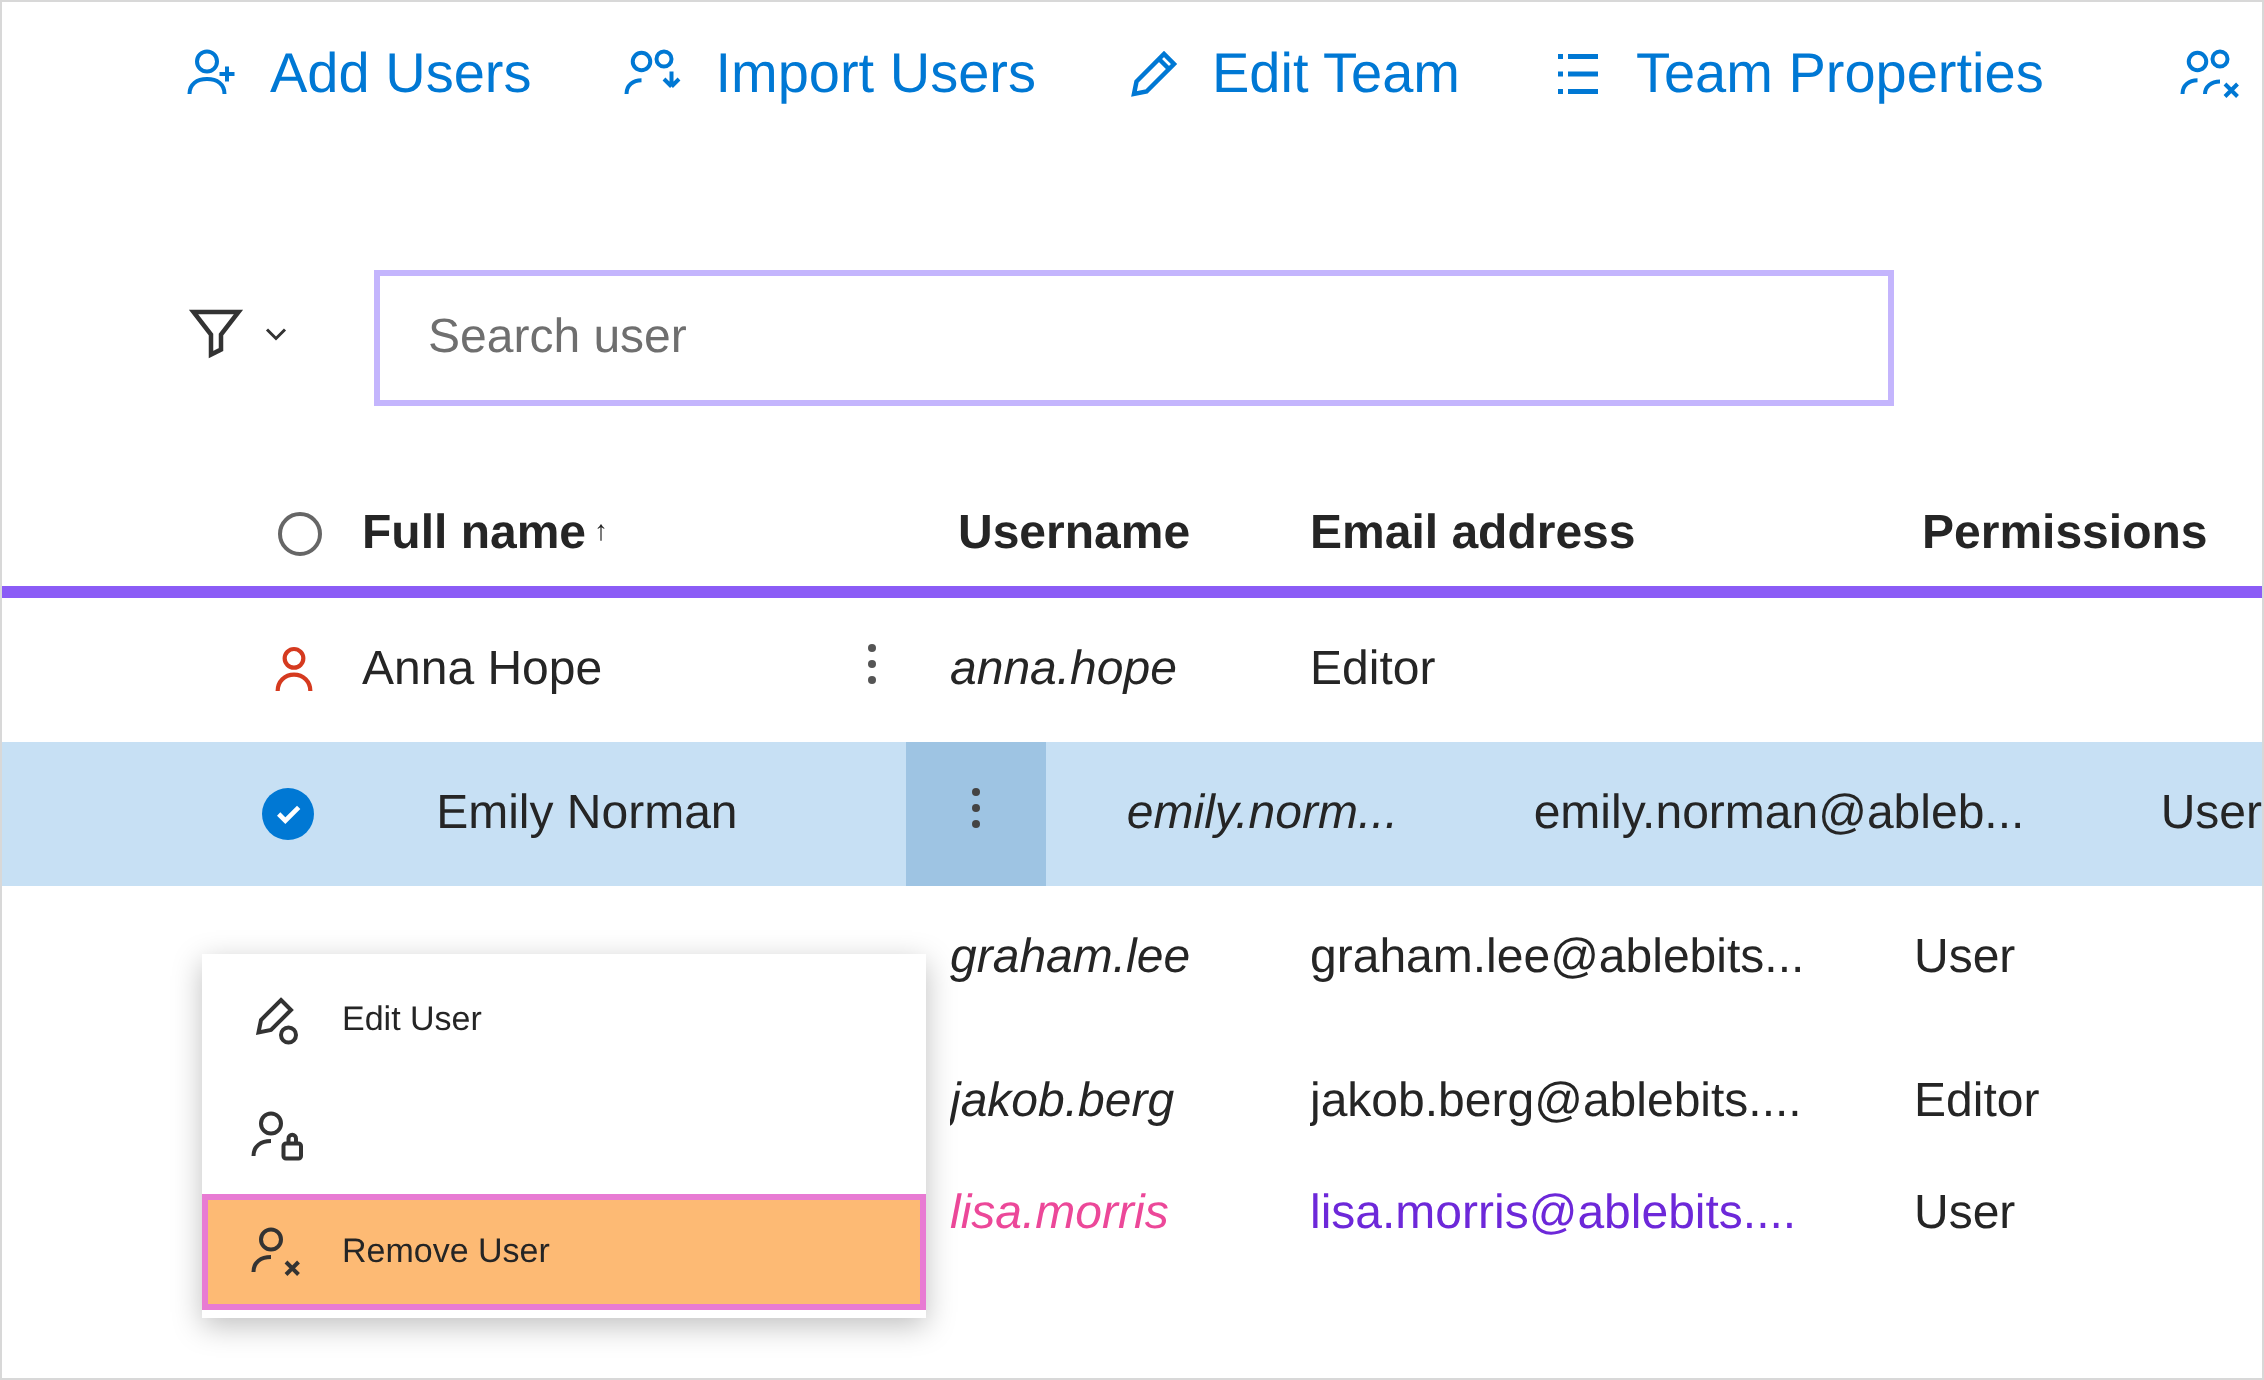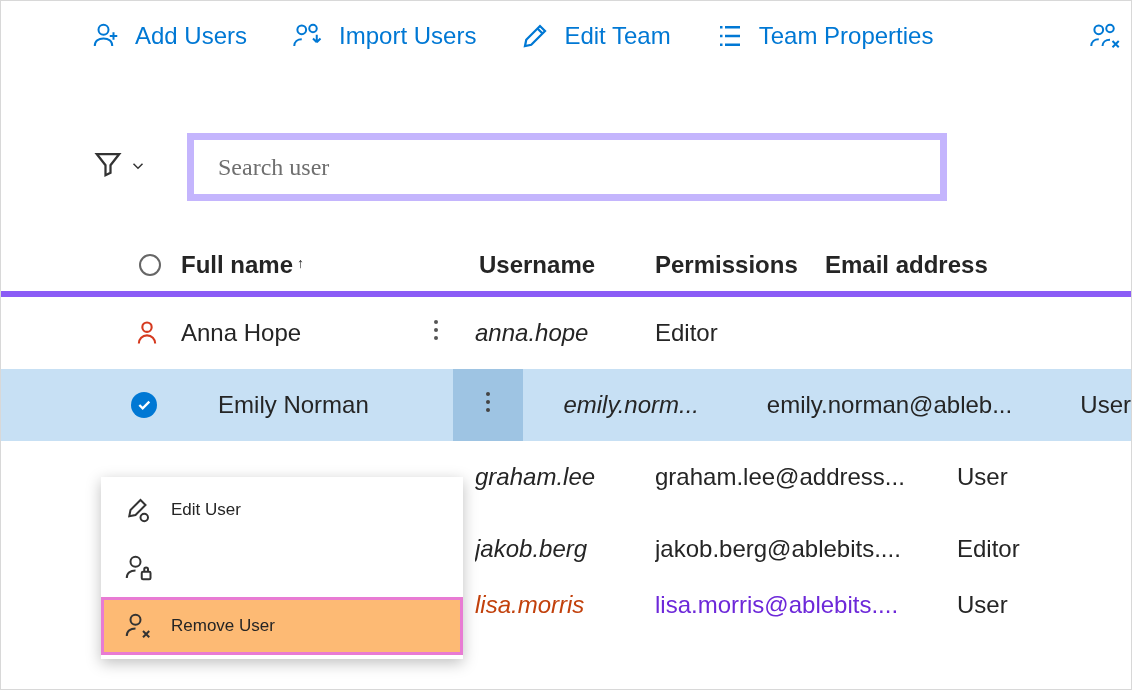--- a/index.html
+++ b/index.html
@@ -26,46 +26,45 @@
     color: #0078d4;
   }
   .toolbar-item {
     display: flex;
     align-items: center;
     gap: 14px;
     cursor: pointer;
     white-space: nowrap;
   }
   .toolbar-item svg { display: block; }
-  .toolbar-label { font-size: 24px; }
+  .toolbar-label { font-size: 28px; }
 
   
   .filter-row {
     display: flex;
     align-items: center;
     padding: 62px 0 0 92px;
     gap: 40px;
   }
   .filter-icon-wrap {
     display: flex;
     align-items: center;
     gap: 6px;
     cursor: pointer;
     color: #444;
   }
   .search-box {
     width: 760px;
     height: 68px;
-    border: 7px solid #c4b5fd;
+    border: 3px solid #c4b5fd;
     padding: 0 24px;
     font-size: 24px;
     color: #252525;
     outline: none;
     background: #fff;
-    font-family: Liberation Serif, serif;
   }
   .search-box::placeholder { color: #6f6f6f; }
 
   
   .table-header {
     display: flex;
     align-items: center;
     padding: 50px 0 12px 0;
     border-bottom: 6px solid #8b5cf6;
   }
@@ -240,22 +239,22 @@
   <input class="search-box" type="text" placeholder="Search user" style="">
 </div>
 
 <div class="table-header">
   <div class="radio-head"></div>
   <div class="col-header col-fullname-h">
     <span>Full name</span>
     <span class="sort-arrow">↑</span>
   </div>
   <div class="col-header col-username-h">Username</div>
+  <div class="col-header col-email-h">Email address</div>
   <div class="col-header col-perm-h">Permissions</div>
-  <div class="col-header col-email-h">Email address</div>
 </div>
 
 <div class="row">
   <div class="row-check-col">
     <span class="person-icon">
       <svg width="28" height="28" viewBox="0 0 24 24" fill="none" stroke="#d53a1f" stroke-width="1.8">
         <circle cx="12" cy="7" r="4"></circle>
         <path d="M5 21c0-4 3-7 7-7s7 3 7 7"></path>
       </svg>
     </span>
@@ -301,21 +300,21 @@
   <div class="row-perm-col">User</div>
 </div>
 
 <div class="row">
   <div class="row-check-col"></div>
   <div class="row-name-col">
     <span></span>
   </div>
   <div class="row-more-col"></div>
   <div class="row-username-col">graham.lee</div>
-  <div class="row-email-col">graham.lee@address...</div>
+  <div class="row-email-col">graham.lee@ablebits...</div>
   <div class="row-perm-col">User</div>
 </div>
 
 <div class="row">
   <div class="row-check-col"></div>
   <div class="row-name-col">
     <span></span>
   </div>
   <div class="row-more-col"></div>
   <div class="row-username-col">jakob.berg</div>
@@ -330,21 +329,21 @@
   </div>
   <div class="row-more-col">
     <span>
       <svg width="6" height="20" viewBox="0 0 6 24" fill="#555">
         <circle cx="3" cy="4" r="2"></circle>
           <circle cx="3" cy="12" r="2"></circle>
           <circle cx="3" cy="20" r="2"></circle>
       </svg>
     </span>
   </div>
-  <div class="row-username-col" style="color:#c2410c;">lisa.morris</div>
+  <div class="row-username-col" style="color:#ec4899;">lisa.morris</div>
   <div class="row-email-col" style="color:#6d28d9;">lisa.morris@ablebits....</div>
   <div class="row-perm-col" style="color:#252525;">User</div>
 </div>
 
 <div class="context-menu">
   <div class="menu-item">
     <span>
       <svg width="30" height="30" viewBox="0 0 24 24" fill="none" stroke="#333" stroke-width="1.6">
         <path d="M14 4l4 4-8 8-5 1 1-5 8-8z"></path>
         <circle cx="17" cy="18" r="3"></circle>

